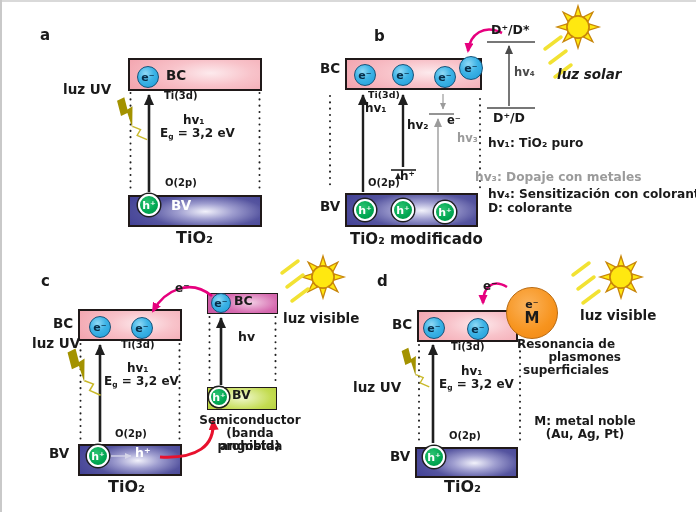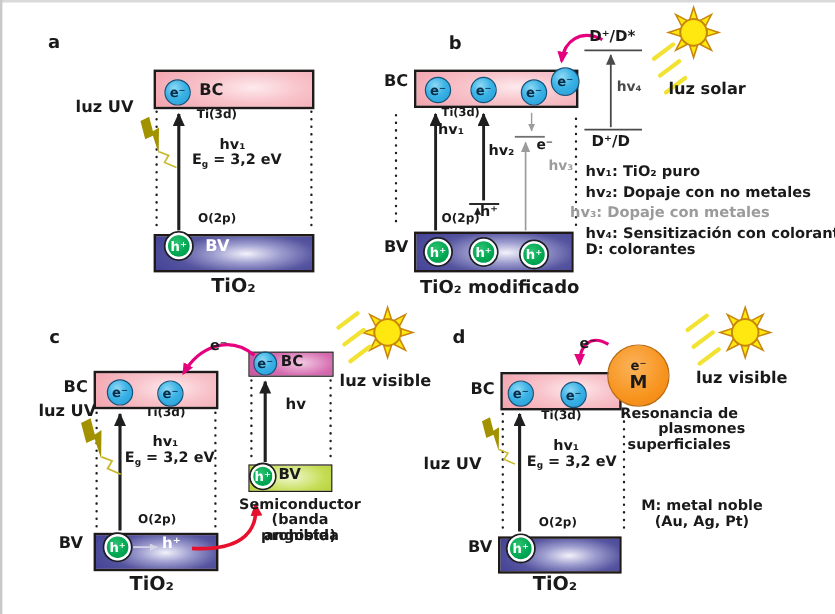--- a/index.html
+++ b/index.html
@@ -228,26 +228,25 @@
   <div class="lbl" style="left:407px;top:119px;font-size:12px;">hv₂</div>
   <div class="lbl" style="left:447px;top:114px;font-size:11.5px;">e⁻</div>
   <div class="lbl muted" style="left:445px;top:132px;font-size:11.5px;margin-left:12px;">hv₃</div>
   <div class="lbl" style="left:400px;top:170px;font-size:12px;">h⁺</div>
   <div class="lbl" style="left:368px;top:177px;font-size:10px;">O(2p)</div>
   <div class="lbl" style="left:320px;top:199px;font-size:13.5px;">BV</div>
   <div class="lbl" style="left:350px;top:231px;font-size:15px;">TiO₂ modificado</div>
   <div class="lbl" style="left:491px;top:23px;font-size:12.5px;">D⁺/D*</div>
   <div class="lbl dkgrey" style="left:514px;top:66px;font-size:11.5px;">hv₄</div>
   <div class="lbl" style="left:493px;top:111px;font-size:12.5px;">D⁺/D</div>
-  <div class="lbl" style="left:557px;top:67px;font-size:13.5px;">luz solar</div>
+  <div class="lbl" style="left:557px;top:67px;font-size:13.5px;font-style:italic;">luz solar</div>
   <div class="lbl" style="left:488px;top:137px;font-size:12.2px;">hv₁: TiO₂ puro</div>
-  <div class="lbl" style="left:488px;top:154px;font-size:12.2px;">hv₂: Dopaje con no metales</div>
   <div class="lbl muted" style="left:475px;top:171px;font-size:12.2px;">hv₃: Dopaje con metales</div>
   <div class="lbl" style="left:488px;top:188px;font-size:12.2px;">hv₄: Sensitización con colorantes;</div>
-  <div class="lbl" style="left:488px;top:202px;font-size:12.2px;">D: colorantes</div>
+  <div class="lbl" style="left:488px;top:202px;font-size:12.2px;">D: colorante</div>
 
   <div class="lbl" style="left:41px;top:273px;font-size:15px;">c</div>
   <div class="lbl" style="left:32px;top:336px;font-size:13.5px;">luz UV</div>
   <div class="lbl" style="left:53px;top:316px;font-size:13.5px;">BC</div>
   <div class="lbl" style="left:121px;top:339px;font-size:10px;">Ti(3d)</div>
   <div class="lbl" style="left:127px;top:362px;font-size:12px;">hv₁</div>
   <div class="lbl" style="left:104px;top:375px;font-size:12px;"><span>E</span><span class="sub">g</span><span> = 3,2 eV</span></div>
   <div class="lbl" style="left:115px;top:428px;font-size:10px;">O(2p)</div>
   <div class="lbl" style="left:49px;top:446px;font-size:13.5px;">BV</div>
   <div class="lbl white" style="left:135px;top:446px;font-size:12.5px;">h⁺</div>

